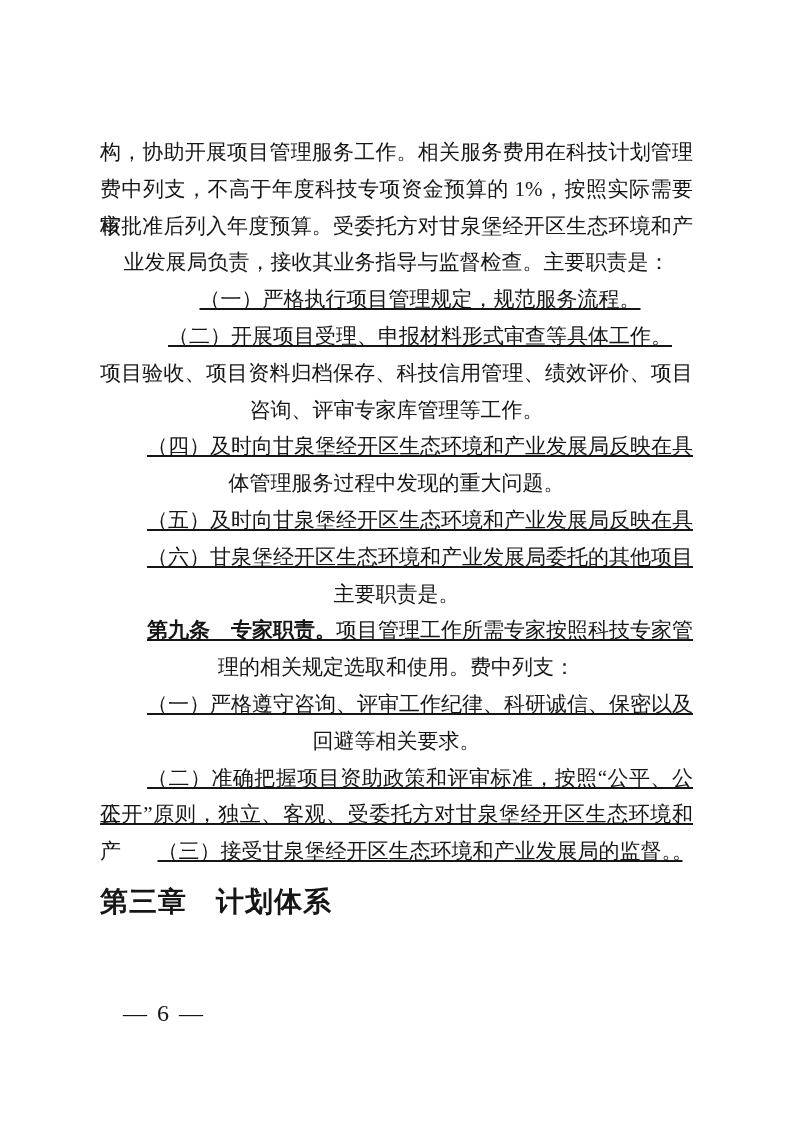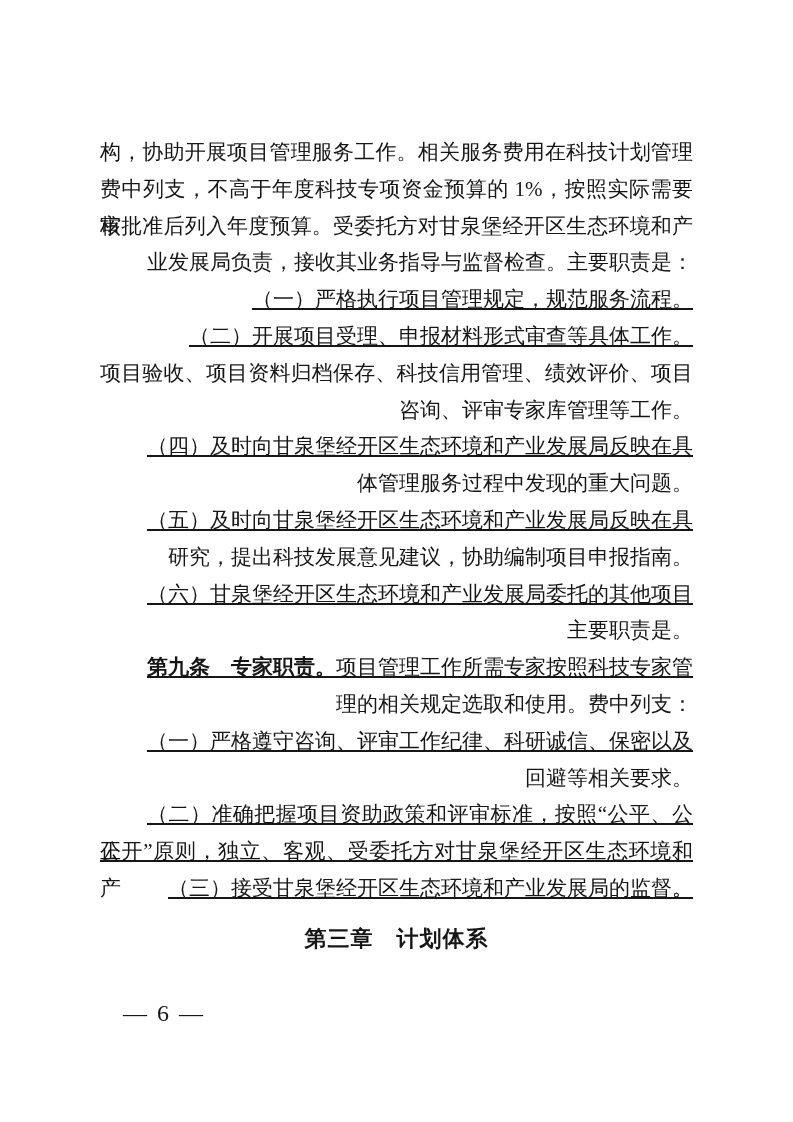--- a/index.html
+++ b/index.html
@@ -20,41 +20,41 @@
     position: absolute;
     left: 100px;
     top: 134px;
     width: 593px;
   }
   .line {
     font-size: 21px;
     line-height: 36.8px;
     height: 36.8px;
     white-space: nowrap;
-    text-align: right;
+    text-align: center;
   }
   .line.fill {
     white-space: normal;
     text-align: justify;
     text-align-last: justify;
     text-justify: inter-ideograph;
   }
   .line.indent {
     text-indent: 47px;
     text-decoration: underline;
   }
   .bold {
     font-weight: bold;
   }
   .chapter {
     margin: 14px 0 0 0;
-    font-size: 22px;
+    font-size: 28px;
     font-weight: bold;
     line-height: 36.8px;
-    text-align: center;
+    text-align: left;
     letter-spacing: 1px;
   }
   .page-number {
     position: absolute;
     left: 123px;
     top: 998px;
     font-size: 24px;
     line-height: 30px;
     letter-spacing: 2px;
     color: #161616;
@@ -69,21 +69,20 @@
     <div class="line fill">费中列支，不高于年度科技专项资金预算的 1%，按照实际需要审</div>
     <div class="line fill">核批准后列入年度预算。受委托方对甘泉堡经开区生态环境和产</div>
     <div class="line">业发展局负责，接收其业务指导与监督检查。主要职责是：</div>
     <div class="line indent">（一）严格执行项目管理规定，规范服务流程。</div>
     <div class="line indent">（二）开展项目受理、申报材料形式审查等具体工作。</div>
     <div class="line fill">项目验收、项目资料归档保存、科技信用管理、绩效评价、项目</div>
     <div class="line">咨询、评审专家库管理等工作。</div>
     <div class="line indent fill">（四）及时向甘泉堡经开区生态环境和产业发展局反映在具</div>
     <div class="line">体管理服务过程中发现的重大问题。</div>
     <div class="line indent fill">（五）及时向甘泉堡经开区生态环境和产业发展局反映在具</div>
-    <div class="line">研究，提出科技发展意见建议，协助编制项目申报指南。</div>
     <div class="line indent fill">（六）甘泉堡经开区生态环境和产业发展局委托的其他项目</div>
     <div class="line">主要职责是。</div>
     <div class="line indent fill">
       <span class="bold">第九条　专家职责。</span><span>项目管理工作所需专家按照科技专家管</span>
     </div>
     <div class="line">理的相关规定选取和使用。费中列支：</div>
     <div class="line indent fill">（一）严格遵守咨询、评审工作纪律、科研诚信、保密以及</div>
     <div class="line">回避等相关要求。</div>
     <div class="line indent fill">（二）准确把握项目资助政策和评审标准，按照“公平、公正、</div>
     <div class="line fill">公开”原则，独立、客观、受委托方对甘泉堡经开区生态环境和产。</div>

